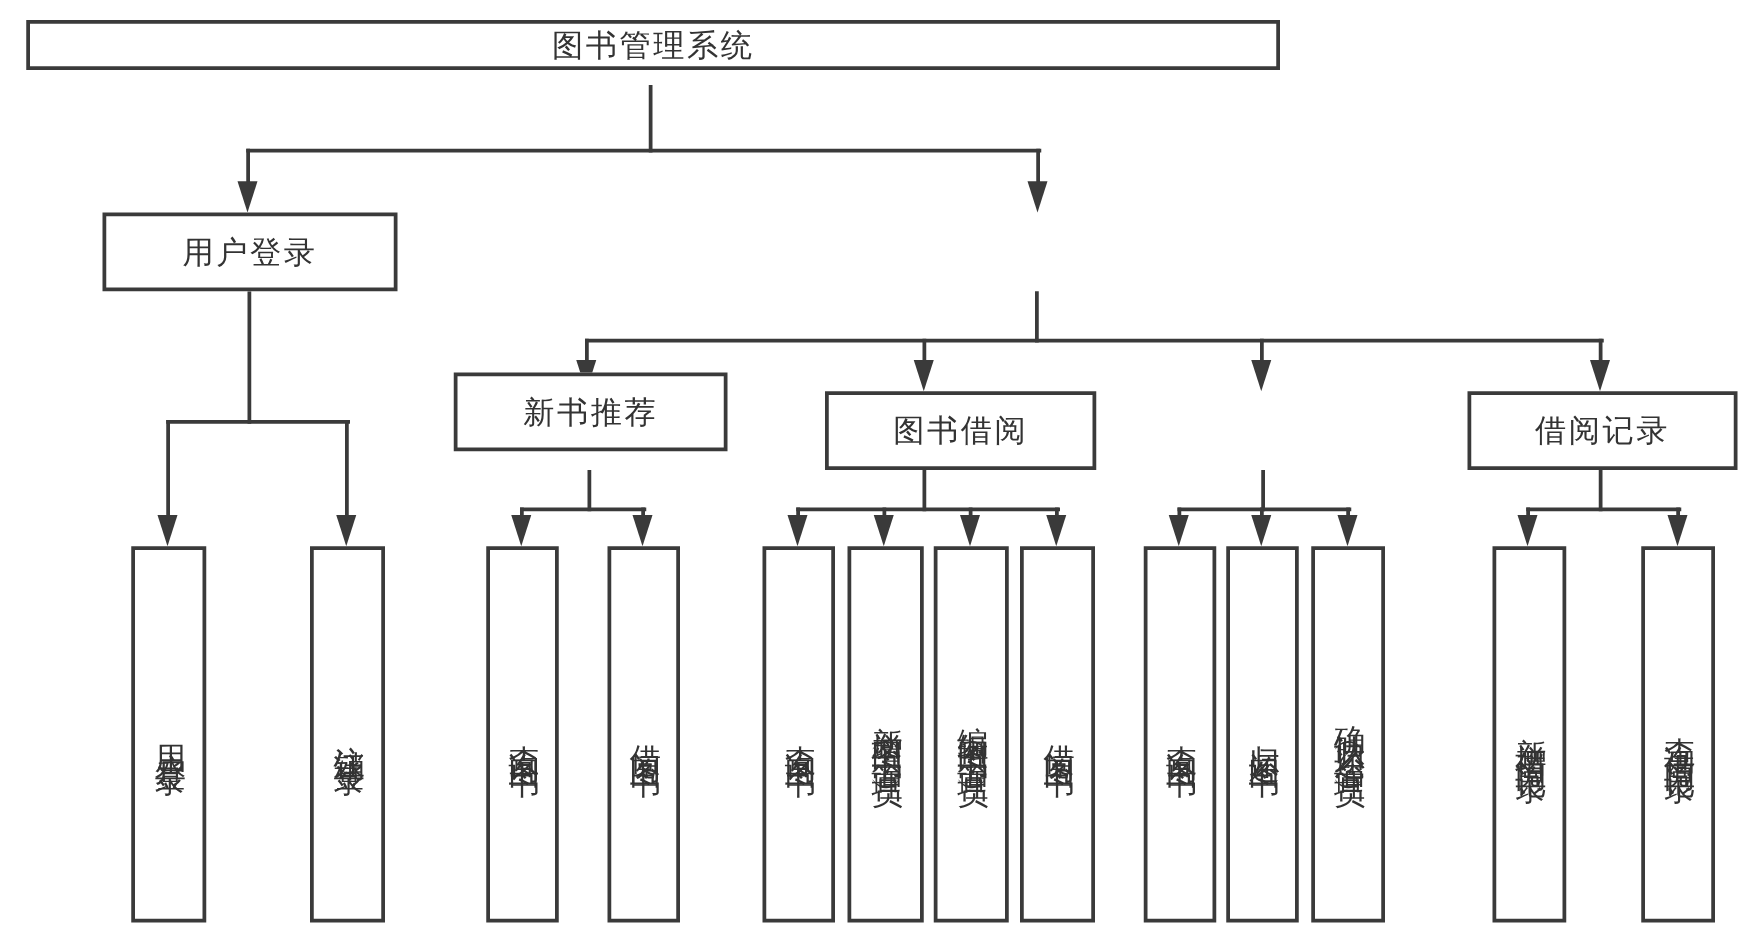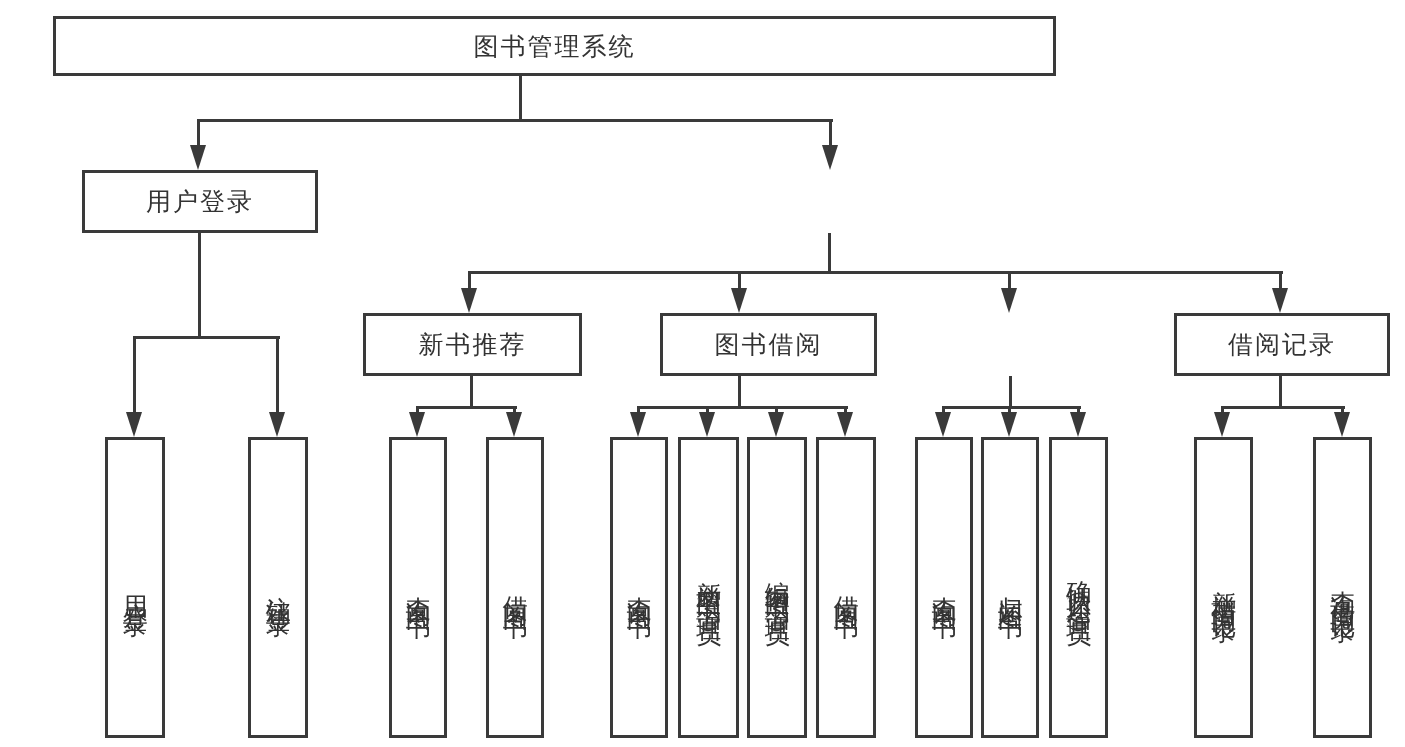--- a/index.html
+++ b/index.html
@@ -117,29 +117,29 @@
   <div class="hline" style="left:942px; top:406px; width:139px;"></div>
   <div class="arrow" style="left:935px; top:406px; height:31px;"></div>
   <div class="arrow" style="left:1001px; top:406px; height:31px;"></div>
   <div class="arrow" style="left:1070px; top:406px; height:31px;"></div>
 
   <div class="vline" style="left:1279px; top:376px; height:33px;"></div>
   <div class="hline" style="left:1221px; top:406px; width:124px;"></div>
   <div class="arrow" style="left:1214px; top:406px; height:31px;"></div>
   <div class="arrow" style="left:1334px; top:406px; height:31px;"></div>
 
-  <div class="node" style="left:21px; top:16px; width:1003px; height:60px;margin-left:32px;">
+  <div class="node" style="left:21px; top:16px; width:1003px; height:40px;">
     <span class="lbl">图书管理系统</span>
   </div>
 
   <div class="node" style="left:82px; top:170px; width:236px; height:63px;">
     <span class="lbl">用户登录</span>
   </div>
 
-  <div class="node" style="left:363px; top:313px; width:219px; height:63px;">
+  <div class="node" style="left:363px; top:298px; width:219px; height:63px;">
     <span class="lbl">新书推荐</span>
   </div>
   <div class="node" style="left:660px; top:313px; width:217px; height:63px;">
     <span class="lbl">图书借阅</span>
   </div>
   <div class="node" style="left:1174px; top:313px; width:216px; height:63px;">
     <span class="lbl">借阅记录</span>
   </div>
 
   <div class="node leaf" style="left:105px; top:437px; width:60px; height:301px;">

